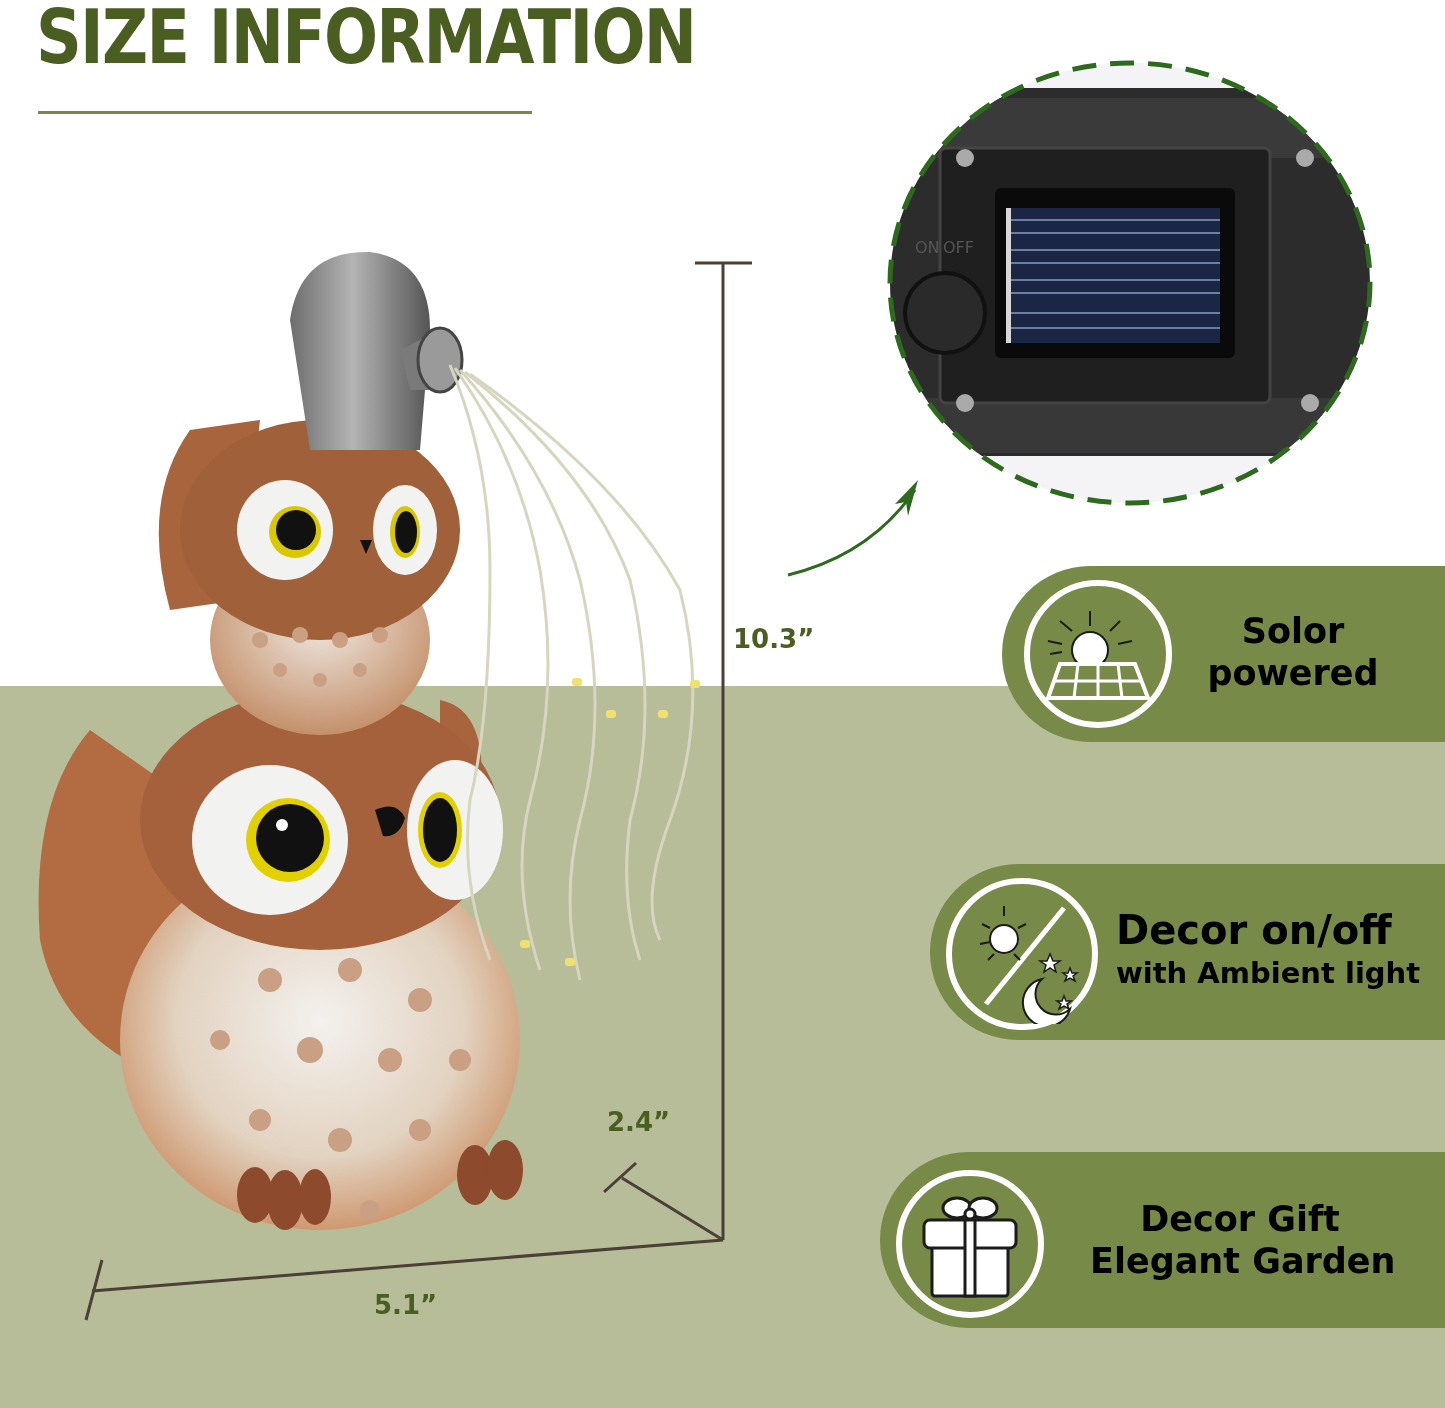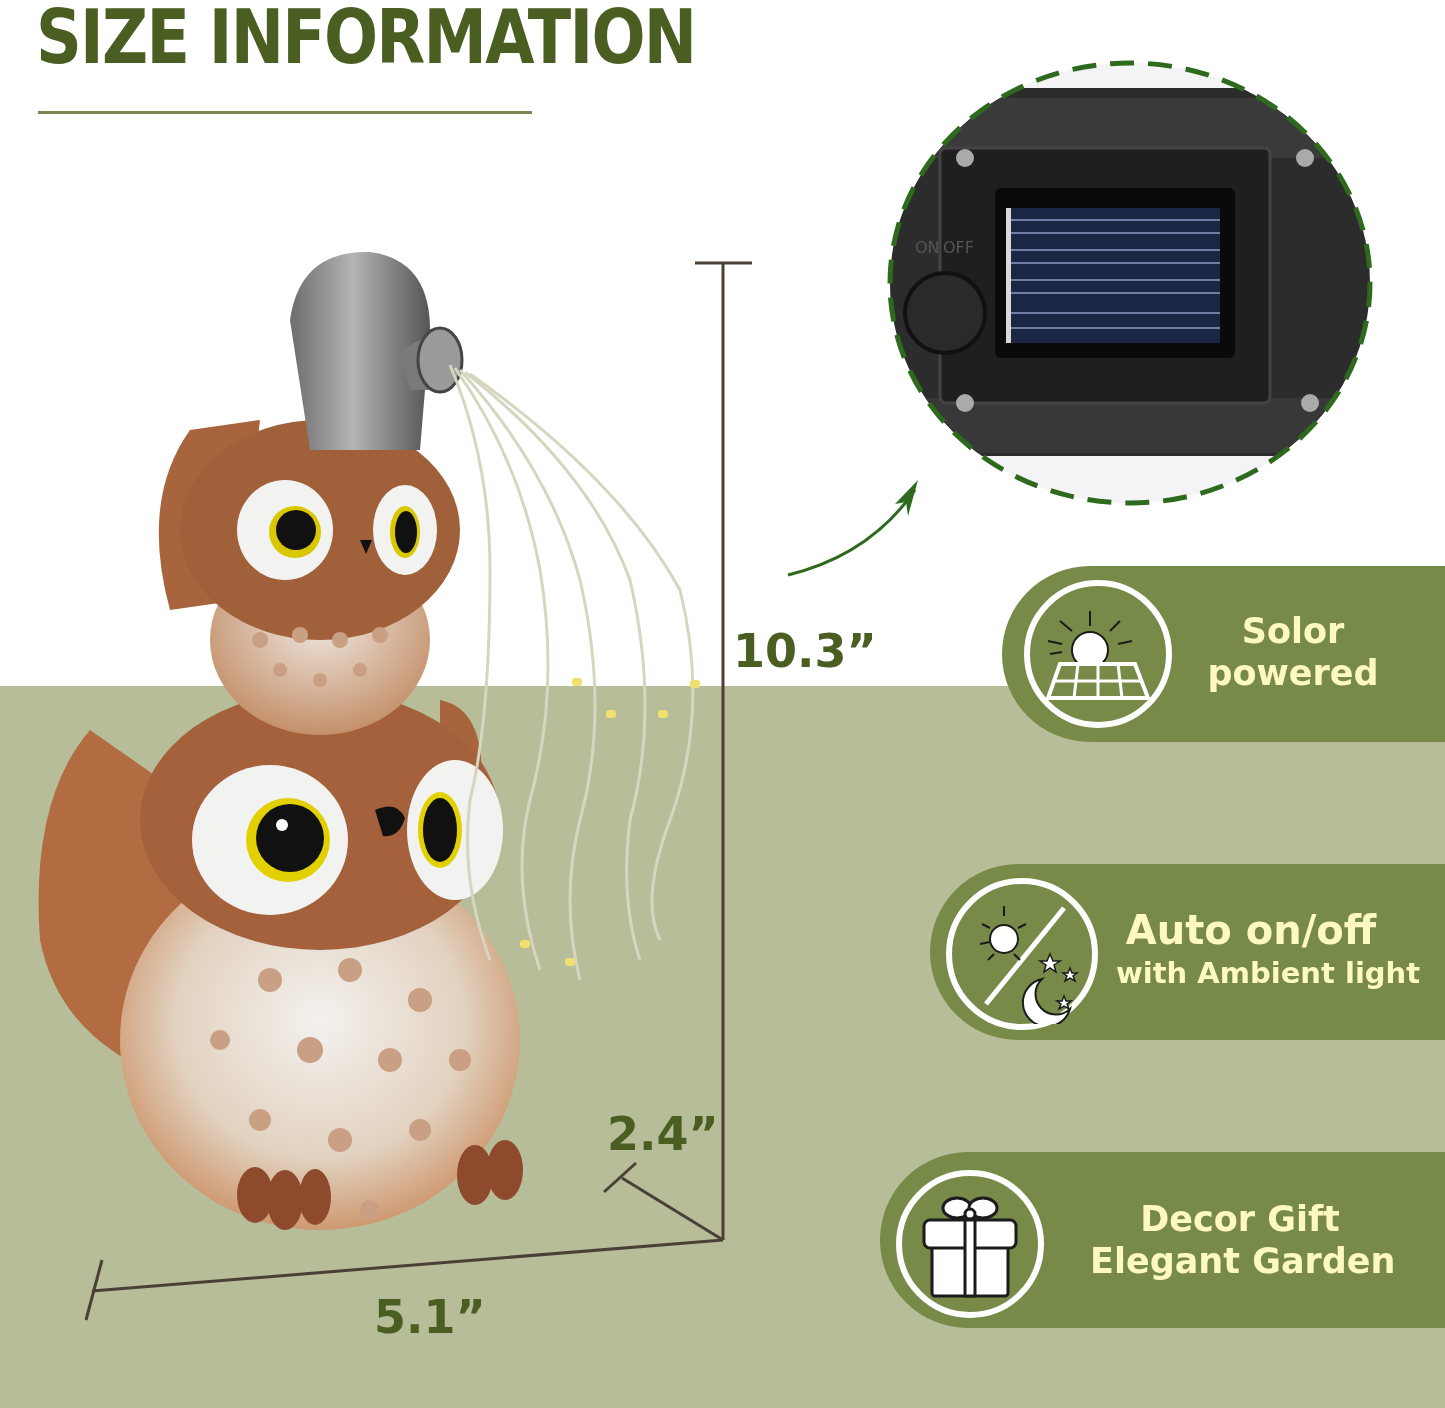--- a/index.html
+++ b/index.html
@@ -1,23 +1,23 @@
 <!DOCTYPE html>
 <html><head>
 <meta charset="utf-8">
 <style>
   html, body { margin:0; padding:0; }
   body { width:1445px; height:1408px; position:relative; overflow:hidden; background:#ffffff; font-family:"DejaVu Sans", sans-serif; }
   .bg-bottom { position:absolute; left:0; top:686px; width:1445px; height:722px; background:#b7bd98; }
   .title { position:absolute; left:36px; top:-6px; font-size:74px; font-weight:bold; color:#4a5e22; letter-spacing:-2px; transform:scaleX(0.86); transform-origin:left top; white-space:nowrap; }
   .title-rule { position:absolute; left:38px; top:111px; width:494px; height:3px; background:#7d8556; }
-  .dim-label { position:absolute; color:#4a5e22; font-weight:bold; font-size:46px; white-space:nowrap; }
+  .dim-label { position:absolute; color:#4a5e22; font-weight:bold; font-size:26px; white-space:nowrap; }
   .badge { position:absolute; background:#788a48; border-radius:90px 0 0 90px; display:flex; align-items:center; }
   .badge .ring { position:absolute; border:6px solid #ffffff; border-radius:50%; box-sizing:border-box; }
-  .badge .text { position:absolute; color:#fef9c3; text-align:center; font-weight:bold; white-space:nowrap; }
+  .badge .text { position:absolute; color:#000000; text-align:center; font-weight:bold; white-space:nowrap; }
   svg { display:block; }
 </style>
 </head>
 <body>
 
 <div class="bg-bottom"></div>
 
 <div class="title">SIZE INFORMATION</div>
 <div class="title-rule"></div>
 
@@ -229,21 +229,21 @@
       <circle cx="52" cy="55" r="14" fill="#fff" stroke="#1b1b1b" stroke-width="2"></circle>
       <path d="M90 95 a24 24 0 1 0 28 30 a18 18 0 1 1 -28 -30 z" fill="#fff" stroke="#1b1b1b" stroke-width="2"></path>
       <g fill="#fff" stroke="#1b1b1b" stroke-width="1.5">
         <path d="M98 70 l3 7 7 0 -6 4 2 7 -6 -4 -6 4 2 -7 -6 -4 7 0z"></path>
         <path d="M118 84 l2 5 5 0 -4 3 2 5 -5 -3 -5 3 2 -5 -4 -3 5 0z"></path>
         <path d="M112 112 l2 5 5 0 -4 3 2 5 -5 -3 -5 3 2 -5 -4 -3 5 0z"></path>
       </g>
     </svg>
   </div>
   <div class="text" style="left:186px;top:42px;width:270px;">
-    <div style="font-size:40px;line-height:48px;">Auto on/off</div>
+    <div style="font-size:40px;line-height:48px;">Decor on/off</div>
     <div style="font-size:29px;line-height:38px;">with Ambient light</div>
   </div>
 </div>
 
 <div class="badge" style="left:880px;top:1152px;width:565px;height:176px;">
   <div class="ring" style="left:16px;top:18px;width:148px;height:148px;">
     <svg width="136" height="136" viewBox="0 0 136 136" style="position:absolute;left:0;top:0;">
       <g fill="#fff" stroke="#1b1b1b" stroke-width="3">
         <rect x="30" y="70" width="76" height="50" rx="3"></rect>
         <rect x="22" y="44" width="92" height="28" rx="6"></rect>

